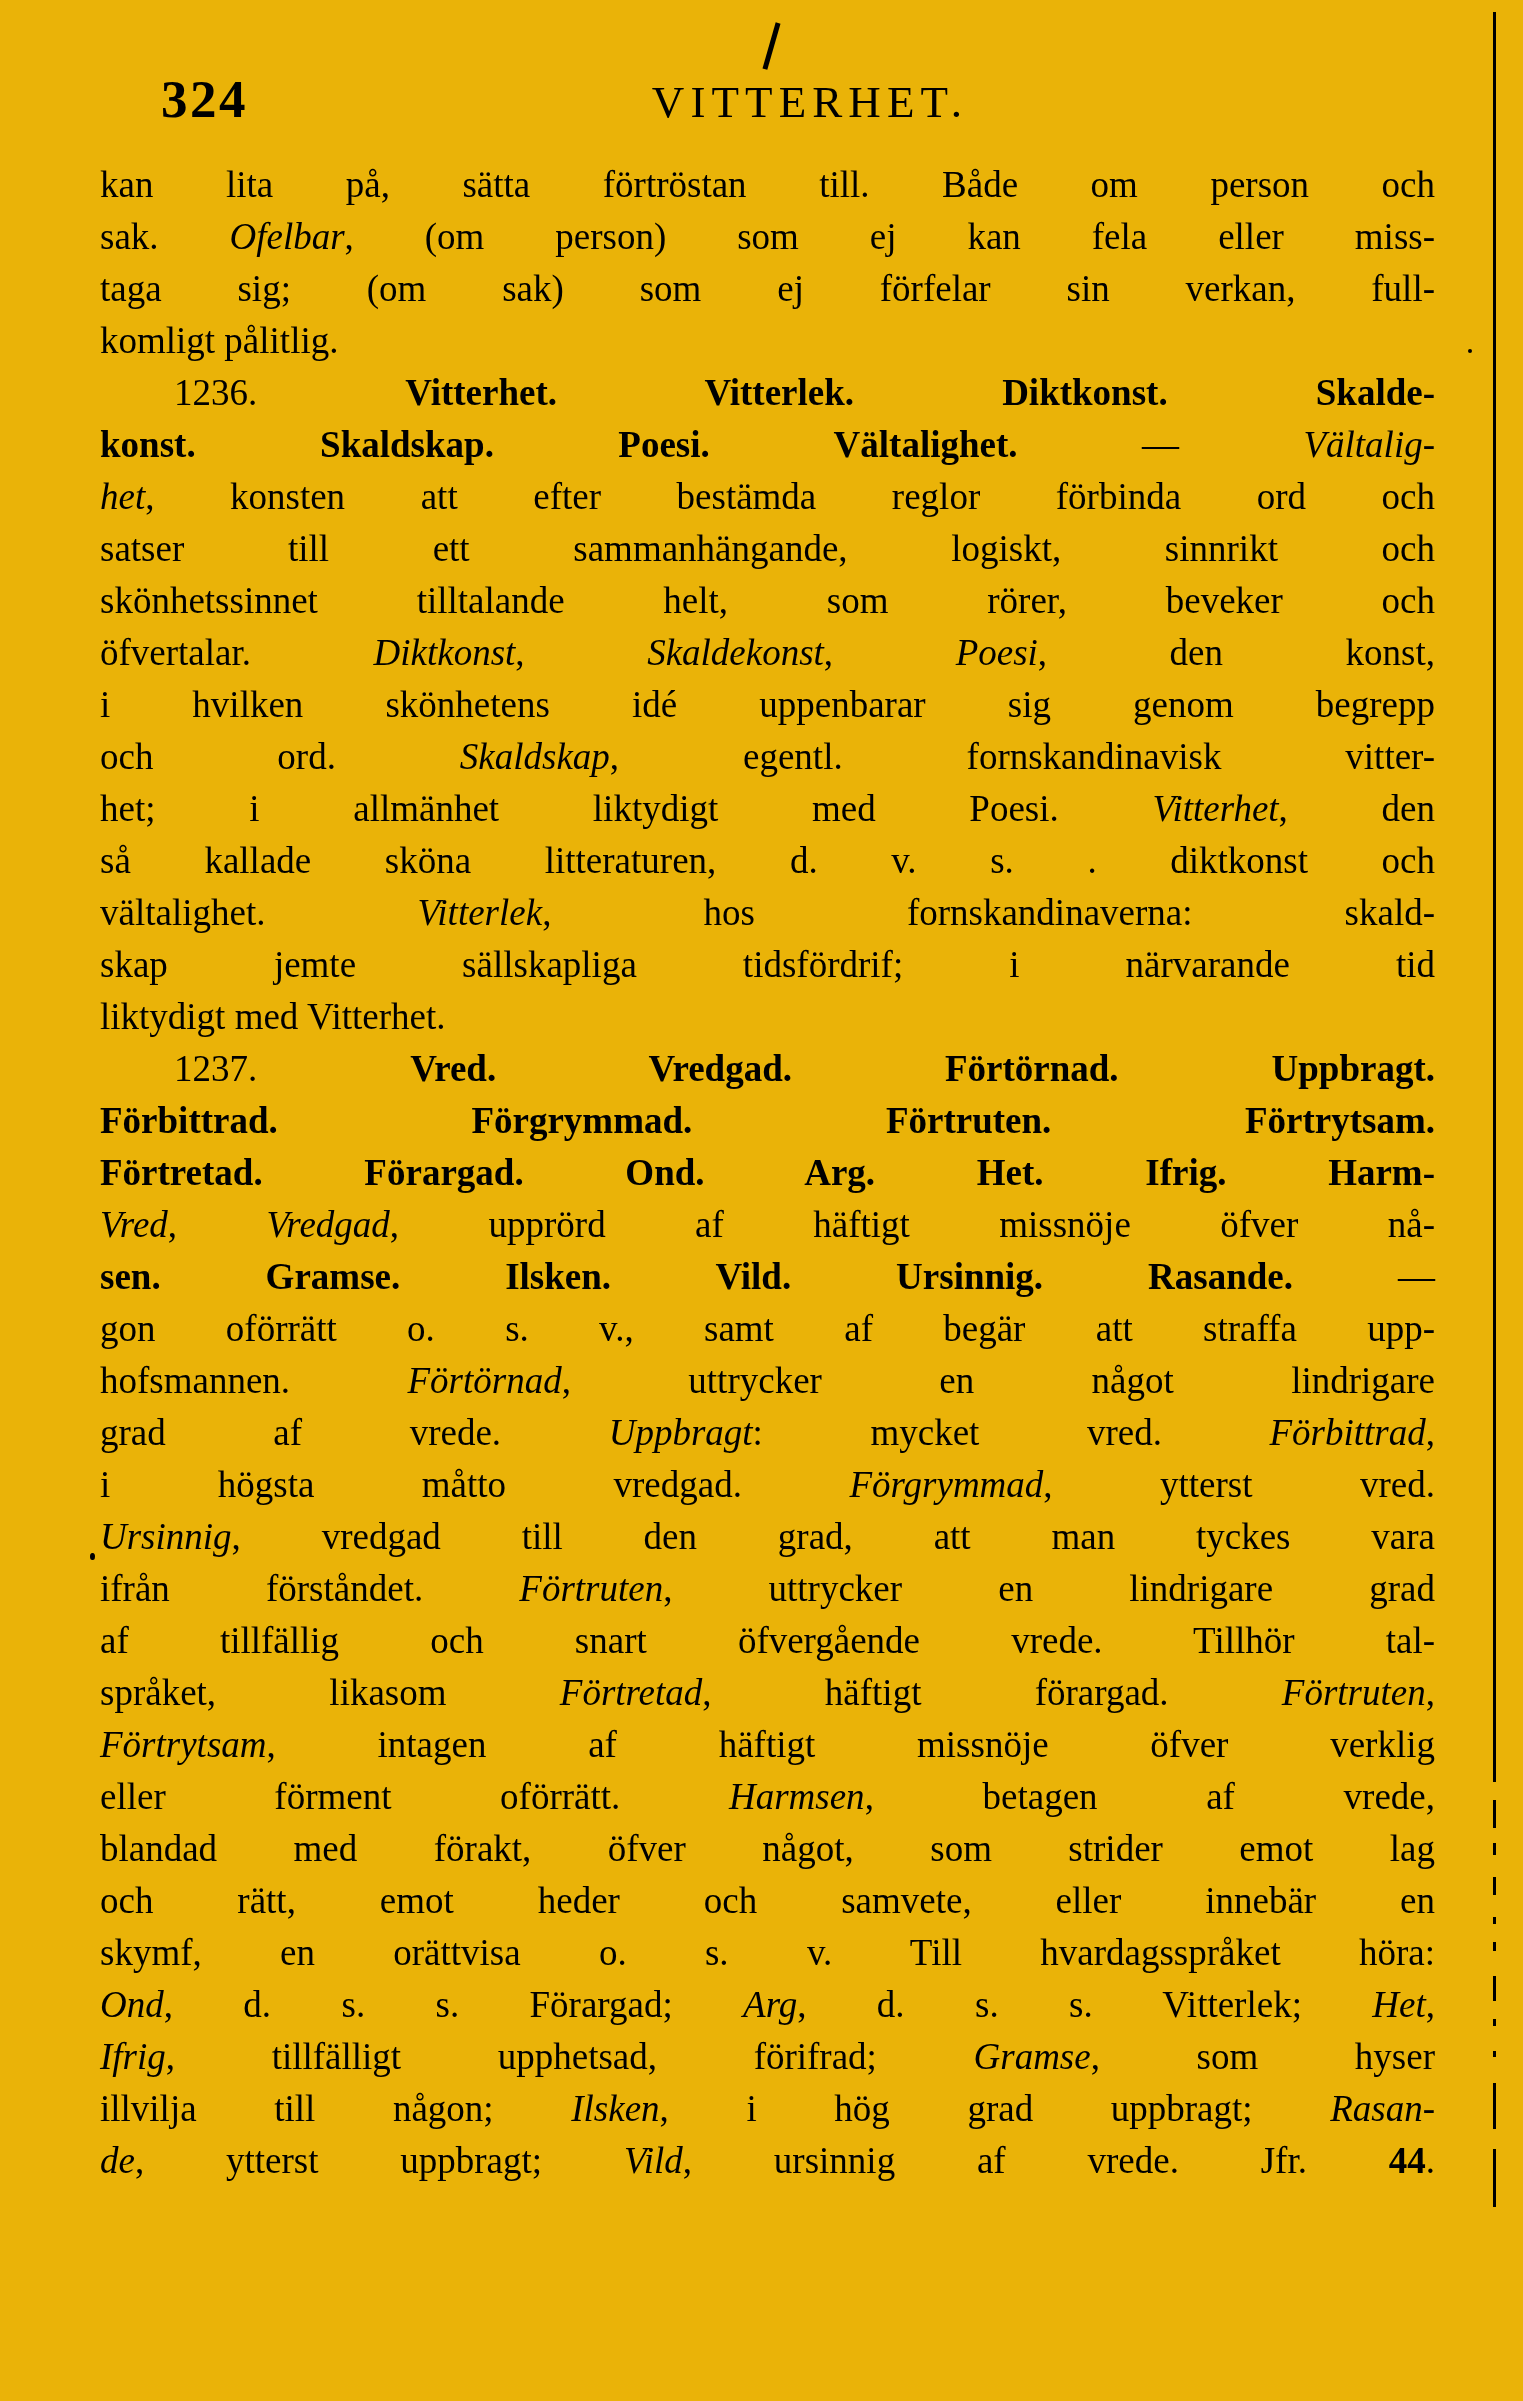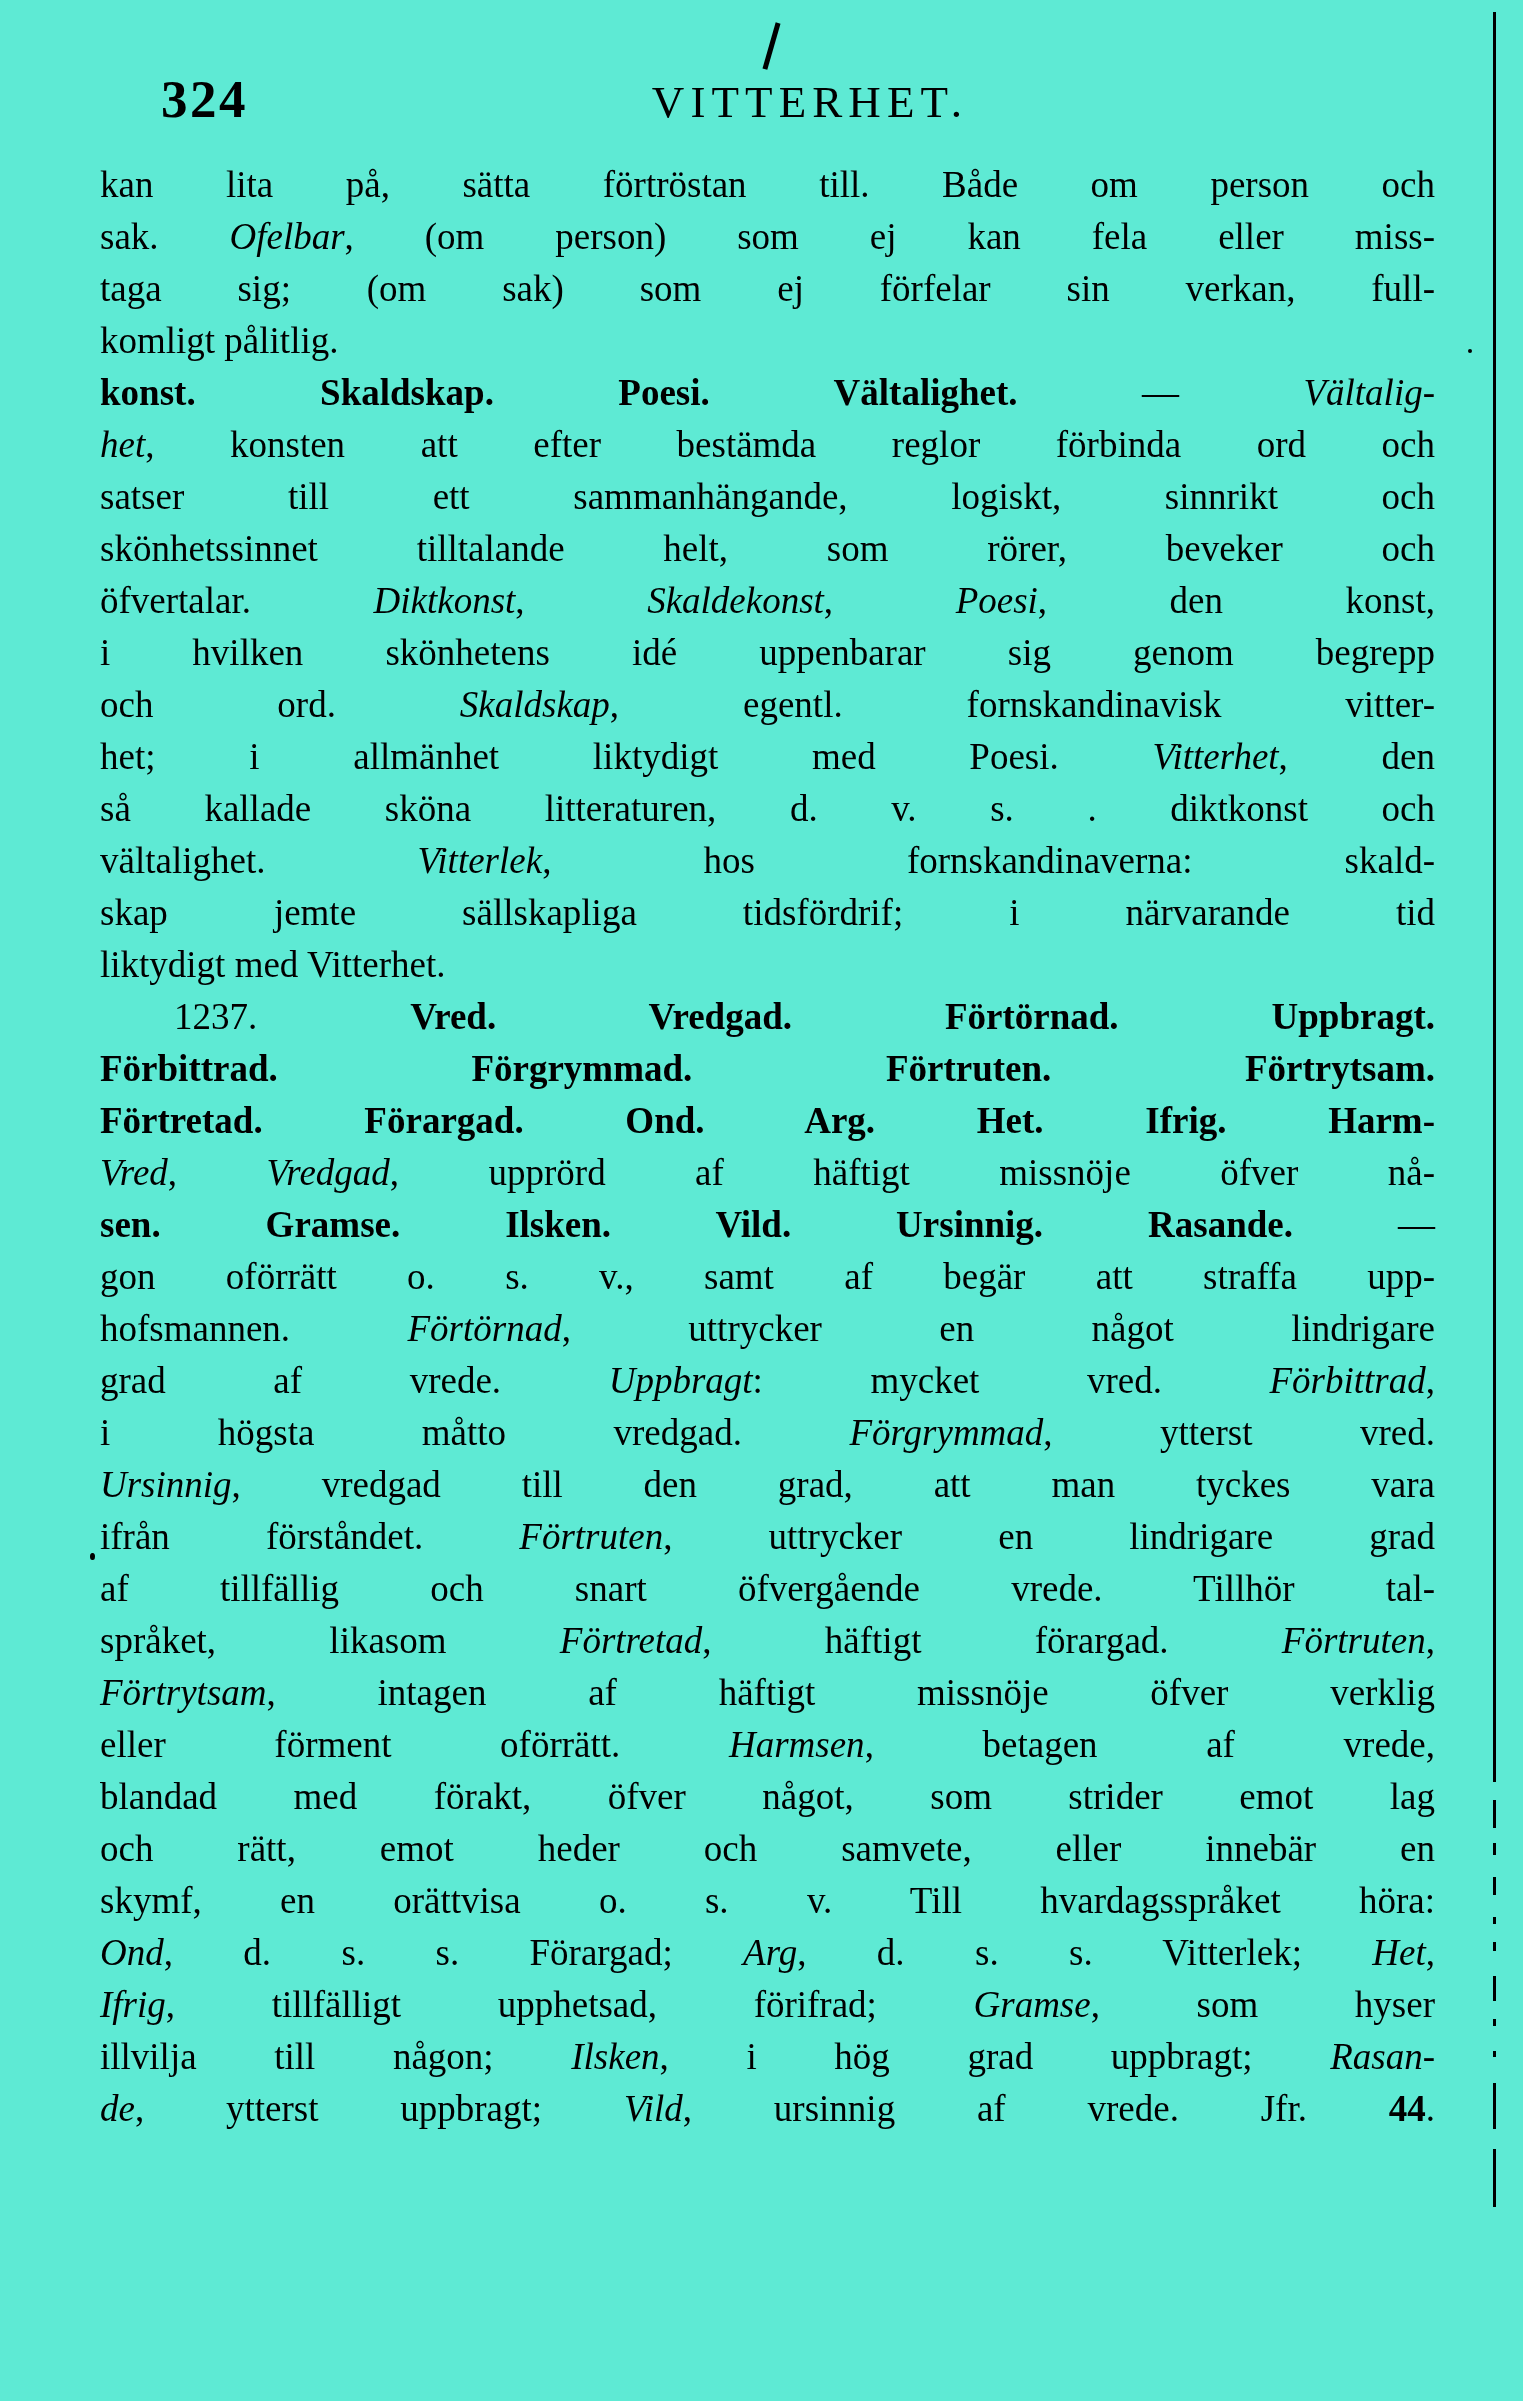--- a/index.html
+++ b/index.html
@@ -4,21 +4,21 @@
 <style>
   html, body {
     margin: 0;
     padding: 0;
     background: #ffffff;
   }
   .page {
     position: relative;
     width: 1524px;
     height: 2401px;
-    background: #5eead4;
+    background: #eab308;
     color: #000000;
     font-family: "Liberation Serif", serif;
     overflow: hidden;
   }
   
   .page-number {
     position: absolute;
     left: 161px;
     top: 73px;
     font-size: 53px;
@@ -85,20 +85,21 @@
 
   <div class="page-number">324</div>
 
   <div class="running-head">VITTERHET.</div>
 
   <div class="text-block" id="text-block">
       <div class="line"><span class="seg-r">kan lita på, sätta förtröstan till. Både om person och</span></div>
       <div class="line"><span class="seg-r">sak. </span><span class="seg-i">Ofelbar</span><span class="seg-r">, (om person) som ej kan fela eller miss-</span></div>
       <div class="line"><span class="seg-r">taga sig; (om sak) som ej förfelar sin verkan, full-</span></div>
       <div class="line last"><span class="seg-r">komligt pålitlig.</span></div>
+      <div class="line indent"><span class="seg-r">1236. </span><span class="seg-b">Vitterhet. Vitterlek. Diktkonst. Skalde-</span></div>
       <div class="line"><span class="seg-b">konst. Skaldskap. Poesi. Vältalighet.</span><span class="seg-r"> — </span><span class="seg-i">Vältalig-</span></div>
       <div class="line"><span class="seg-i">het</span><span class="seg-r">, konsten att efter bestämda reglor förbinda ord och</span></div>
       <div class="line"><span class="seg-r">satser till ett sammanhängande, logiskt, sinnrikt och</span></div>
       <div class="line"><span class="seg-r">skönhetssinnet tilltalande helt, som rörer, beveker och</span></div>
       <div class="line"><span class="seg-r">öfvertalar. </span><span class="seg-i">Diktkonst</span><span class="seg-r">, </span><span class="seg-i">Skaldekonst</span><span class="seg-r">, </span><span class="seg-i">Poesi</span><span class="seg-r">, den konst,</span></div>
       <div class="line"><span class="seg-r">i hvilken skönhetens idé uppenbarar sig genom begrepp</span></div>
       <div class="line"><span class="seg-r">och ord. </span><span class="seg-i">Skaldskap</span><span class="seg-r">, egentl. fornskandinavisk vitter-</span></div>
       <div class="line"><span class="seg-r">het; i allmänhet liktydigt med Poesi. </span><span class="seg-i">Vitterhet</span><span class="seg-r">, den</span></div>
       <div class="line"><span class="seg-r">så kallade sköna litteraturen, d. v. s. . diktkonst och</span></div>
       <div class="line"><span class="seg-r">vältalighet. </span><span class="seg-i">Vitterlek</span><span class="seg-r">, hos fornskandinaverna: skald-</span></div>

